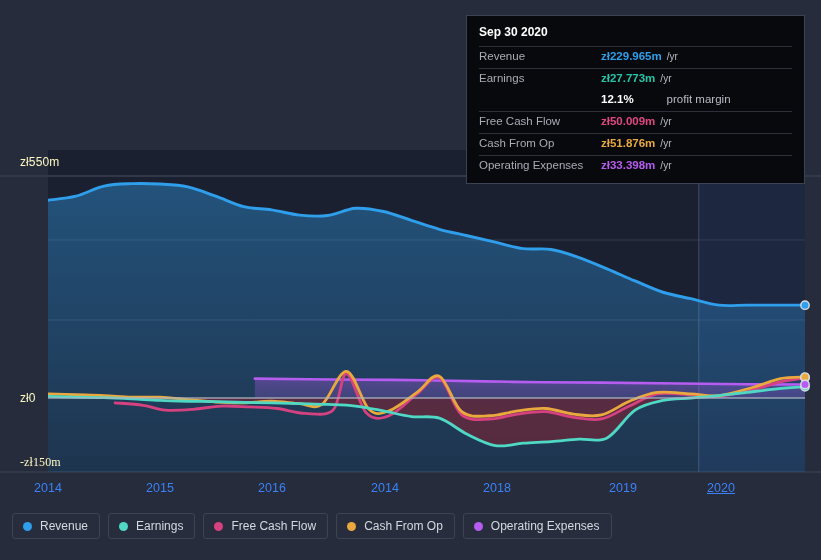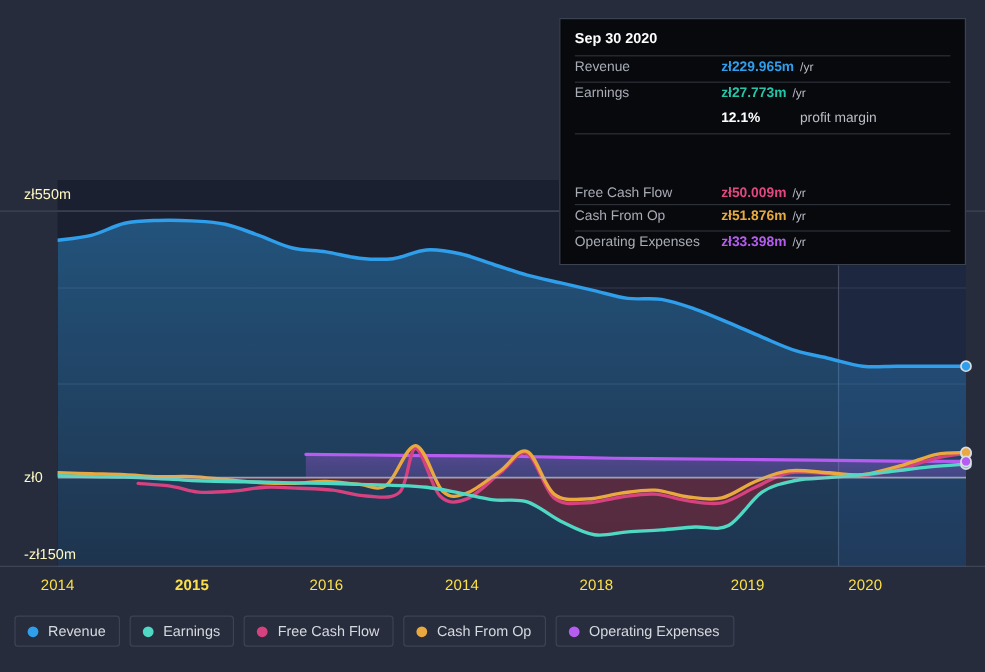--- a/index.html
+++ b/index.html
@@ -28,21 +28,21 @@
   
   .axis-label {
     position: absolute;
     color: #fef9c3;
     font-size: 12px;
     letter-spacing: .1px;
     white-space: nowrap;
     pointer-events: none;
   }
   .y-label { left: 20px; }
-  .x-label { top: 481px; transform: translateX(-50%); color: #fde047; font-size: 12.5px; }
+  .x-label { top: 481px; transform: translateX(-50%); color: #3b82f6; font-size: 12.5px; }
 
   
   #tooltip {
     position: absolute;
     left: 466px; top: 15px;
     width: 339px;
     background: #08090d;
     border: 1px solid #3b4252;
     box-sizing: border-box;
     padding: 8px 12px 6px 12px;
@@ -172,48 +172,48 @@
       </g>
       <circle cx="805" cy="305.1636363636364" r="4.2" fill="#2f9eeb" stroke="#d8dce4" stroke-width="1.4"></circle>
       <circle cx="805" cy="386.7898072727273" r="4.2" fill="#4fd9c4" stroke="#d8dce4" stroke-width="1.4"></circle>
       <circle cx="805" cy="377.8145490909091" r="4.2" fill="#d6417f" stroke="#d8dce4" stroke-width="1.4"></circle>
       <circle cx="805" cy="377.06096" r="4.2" fill="#eaa93e" stroke="#d8dce4" stroke-width="1.4"></circle>
       <circle cx="805" cy="384.51935272727275" r="4.2" fill="#b65cf0" stroke="#d8dce4" stroke-width="1.4"></circle>
     </svg>
 
   <div class="axis-label y-label" style="top:155px;">zł550m</div>
   <div class="axis-label y-label" style="top:391px;">zł0</div>
-  <div class="axis-label y-label" style="top:455px;">-zł150m</div>
+  <div class="axis-label y-label" style="top:455px;font-family:Liberation Serif, serif;">-zł150m</div>
 
   <div class="axis-label x-label" style="left:48px;">2014</div>
-  <div class="axis-label x-label" style="left:160px;font-weight:bold;">2015</div>
+  <div class="axis-label x-label" style="left:160px;">2015</div>
   <div class="axis-label x-label" style="left:272px;">2016</div>
   <div class="axis-label x-label" style="left:385px;">2014</div>
   <div class="axis-label x-label" style="left:497px;">2018</div>
   <div class="axis-label x-label" style="left:623px;">2019</div>
-  <div class="axis-label x-label" style="left:721px;">2020</div>
+  <div class="axis-label x-label" style="left:721px;text-decoration:underline;">2020</div>
 
   <div id="tooltip">
     <div class="tt-title">Sep 30 2020</div>
     <div id="tooltip-rows">
         <div class="tt-row">
           <div class="tt-key">Revenue</div>
           <div class="tt-val" style="color: rgb(47, 158, 235);">zł229.965m<span class="tt-unit">/yr</span></div>
         </div>
         <div class="tt-row">
           <div class="tt-key">Earnings</div>
           <div class="tt-val" style="color: rgb(38, 197, 168); text-align: right;">zł27.773m<span class="tt-unit">/yr</span></div>
         </div>
         <div class="tt-row no-rule">
           <div class="tt-key"></div>
           <div class="tt-sub" style="color: rgb(255, 255, 255);">12.1%<span class="tt-sub-unit">profit margin</span></div>
         </div>
         <div class="tt-row">
           <div class="tt-key">Free Cash Flow</div>
-          <div class="tt-val" style="color: rgb(224, 73, 127); margin-top: 40px;">zł50.009m<span class="tt-unit">/yr</span></div>
+          <div class="tt-val" style="color: rgb(224, 73, 127);">zł50.009m<span class="tt-unit">/yr</span></div>
         </div>
         <div class="tt-row">
           <div class="tt-key">Cash From Op</div>
           <div class="tt-val" style="color: rgb(234, 169, 62);">zł51.876m<span class="tt-unit">/yr</span></div>
         </div>
         <div class="tt-row">
           <div class="tt-key">Operating Expenses</div>
           <div class="tt-val" style="color: rgb(182, 92, 240);">zł33.398m<span class="tt-unit">/yr</span></div>
         </div>
       </div>

